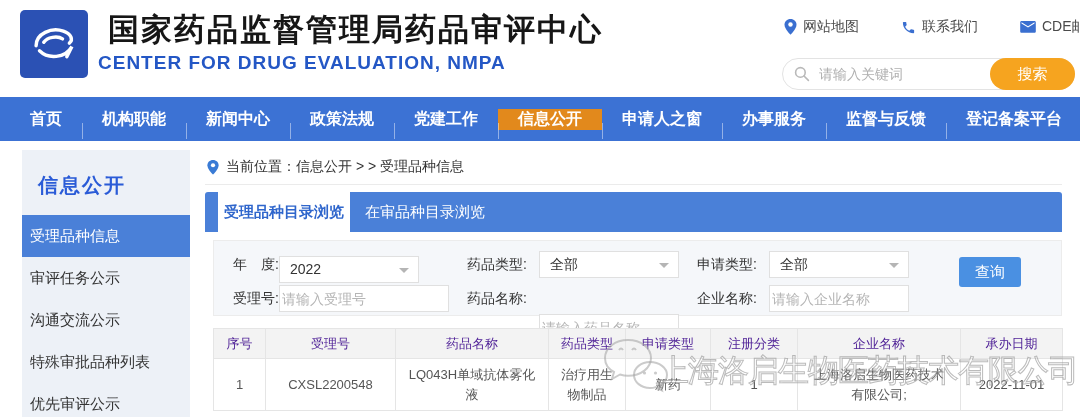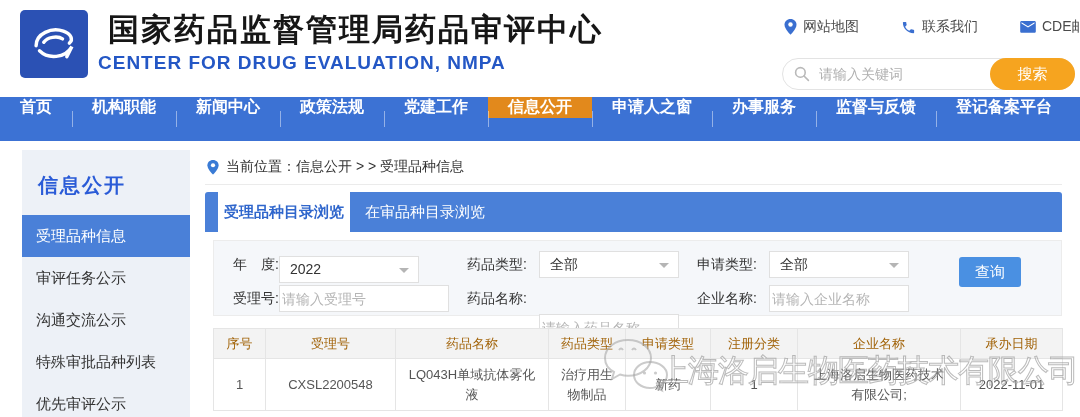--- a/index.html
+++ b/index.html
@@ -23,31 +23,31 @@
                   padding:0 92px 0 36px; font-size:14px; color:#333; outline:none;
                   font-family:"Liberation Sans","DejaVu Sans",sans-serif; }
   .search-input::placeholder { color:#b0b0b0; }
   .search-icon { position:absolute; left:12px; top:8px; }
   .search-btn { position:absolute; right:0; top:0; width:85px; height:32px; border:none;
                 border-radius:16px; background:#f6a41f; color:#fff; font-size:15px; cursor:pointer;
                 font-family:"Liberation Sans","DejaVu Sans",sans-serif; }
 
   
   .nav { position:absolute; left:0; top:97px; width:1080px; height:44px; background:#3c72d4;
-         display:flex; align-items:flex-start; padding-left:0; }
+         display:flex; align-items:center; padding-left:10px; }
   .nav-item { position:relative; display:flex; align-items:center; padding:0 20px;
               color:#fff; font-size:16px; font-weight:700; cursor:pointer; white-space:nowrap; }
   .nav-item + .nav-item::before { content:""; position:absolute; left:0; top:14px; width:1px; height:16px;
               background:rgba(255,255,255,0.45); }
   .nav-item.active { background:#e2891c; }
 
   
   .sidebar { position:absolute; left:22px; top:150px; width:168px; height:267px; background:#edf1f7; }
   .sidebar-title { padding:22px 0 16px 16px; font-size:20px; font-weight:800; color:#2a5bd7; letter-spacing:2px; }
-  .side-item { height:42px; line-height:42px; padding-left:14px; font-size:15px; color:#333; cursor:pointer; white-space:nowrap; }
+  .side-item { height:42px; line-height:42px; padding-left:8px; font-size:15px; color:#333; cursor:pointer; white-space:nowrap; }
   .side-item.active { background:#4a80d8; color:#fff; }
 
   
   .content { position:absolute; left:205px; top:150px; width:857px; height:267px; }
 
   .breadcrumb { display:flex; align-items:center; gap:7px; height:35px; font-size:14px; color:#333;
                 border-bottom:1px solid #ebebeb; padding-left:2px; }
 
   .tabbar { position:absolute; left:0; top:42px; width:857px; height:40px; background:#4a80d8;
             border-radius:3px 3px 0 0; display:flex; }
@@ -66,21 +66,21 @@
              font-size:14px; color:#333; padding:0 2px; outline:none;
              font-family:"Liberation Sans","DejaVu Sans",sans-serif; }
   .f-input::placeholder { color:#b5b5b5; }
   .query-btn { position:absolute; left:745px; top:16px; width:62px; height:30px; border:none; border-radius:3px;
                background:#4a90e2; color:#fff; font-size:15px; cursor:pointer;
                font-family:"Liberation Sans","DejaVu Sans",sans-serif; }
 
   
   .rtable { position:absolute; left:8px; top:178px; width:849px; border-collapse:collapse;
             font-size:13px; color:#555; table-layout:fixed; }
-  .rtable th { background:#f3f3f3; border:1px solid #e5e5e5; height:30px; font-weight:400; color:#a16207; }
+  .rtable th { background:#f3f3f3; border:1px solid #e5e5e5; height:30px; font-weight:400; color:#4c1d95; }
   .rtable td { border:1px solid #e5e5e5; height:52px; text-align:center; padding:0 10px; color:#555;
                line-height:1.5; }
 
   
   .watermark { position:absolute; left:598px; top:334px; width:480px; height:76px; pointer-events:none; z-index:5; }
   .wm-text { position:absolute; left:60px; top:16px; font-size:31px; letter-spacing:-1px; white-space:nowrap;
              color:rgba(250,250,250,0.15); -webkit-text-stroke:1px rgba(150,150,150,0.65); }
 </style>
 </head>
 <body>

